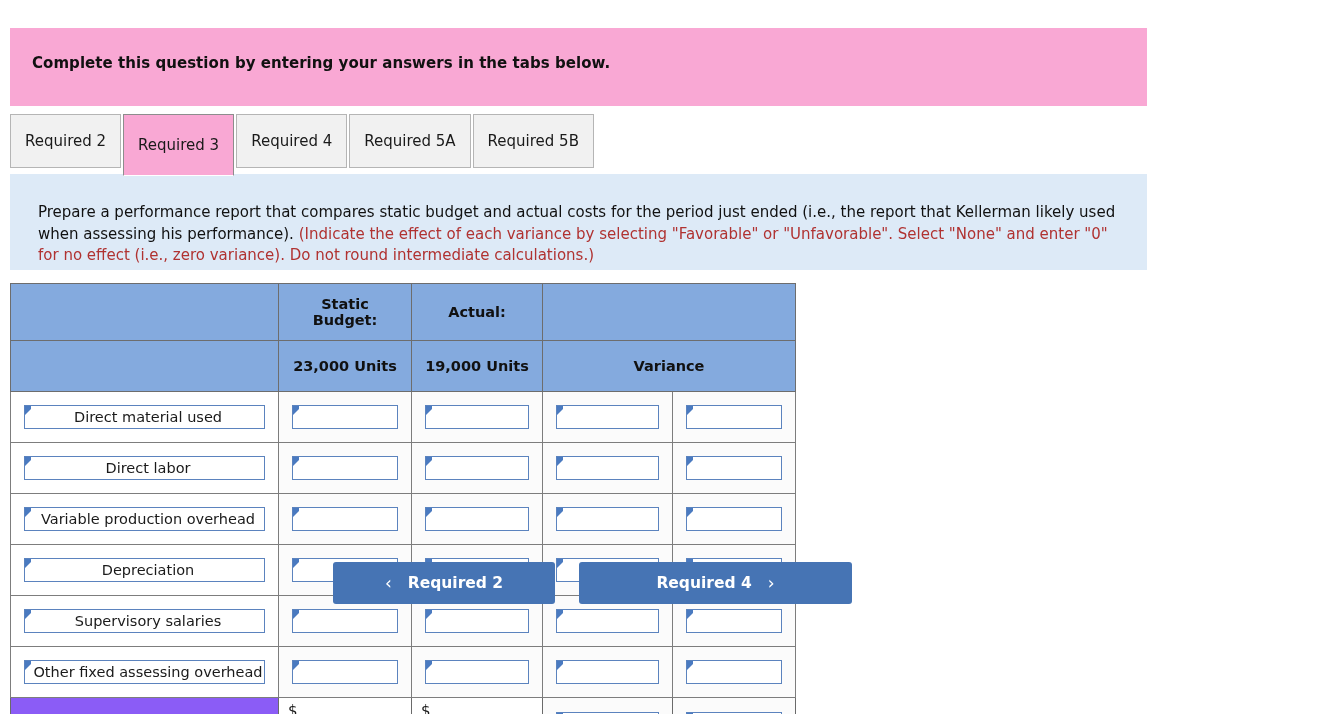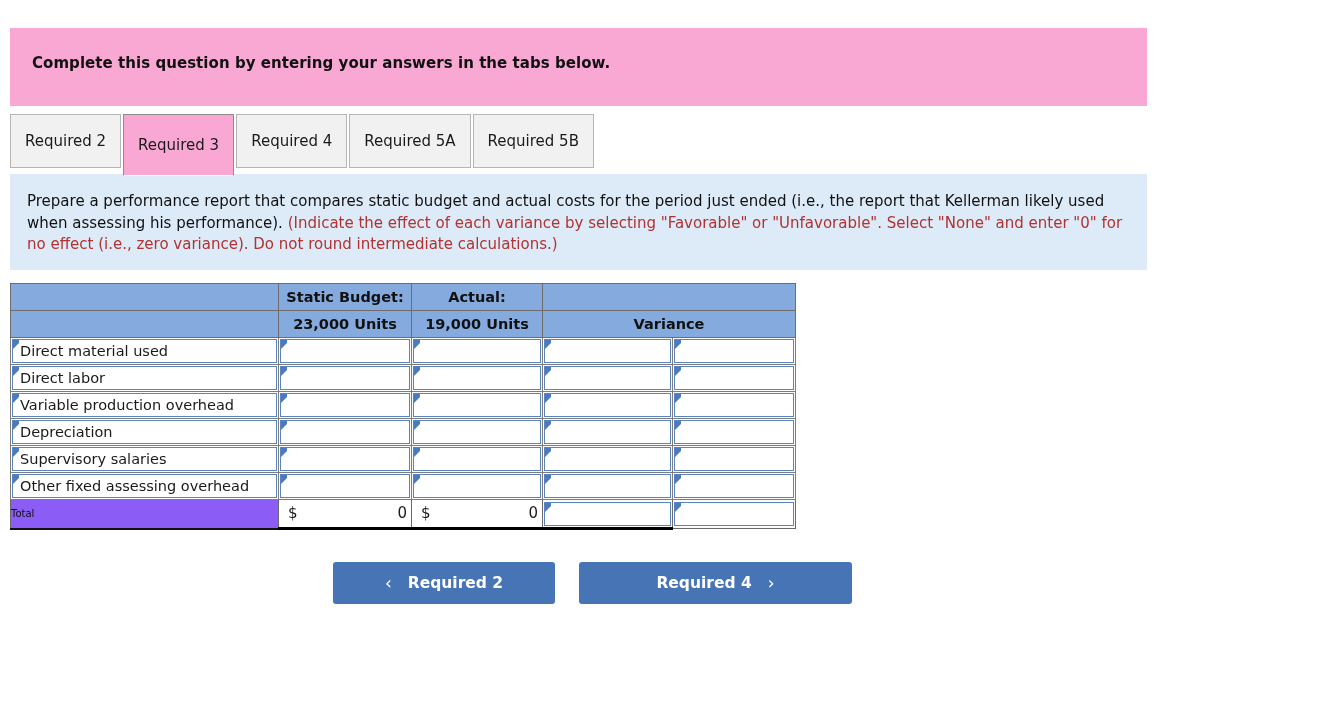--- a/index.html
+++ b/index.html
@@ -74,39 +74,39 @@
     position: absolute;
     left: 10px;
     top: 174px;
     width: 1137px;
     height: 96px;
     background: #ddeaf7;
     box-sizing: border-box;
     padding: 14px 16px 0 14px;
   }
   .instructions p {
-    margin: 3px;
+    margin: 14px;
     font-size: 15px;
     line-height: 21.5px;
     color: #111111;
   }
   .hint { color: #b03231; }
 
   
   .grid {
     position: absolute;
     left: 10px;
     top: 283px;
     width: 785px;
     border-collapse: collapse;
     table-layout: fixed;
     font-size: 14.5px;
   }
   .grid td {
-    padding: 0;
+    padding: 12px;
     margin: 0;
     border: 1px solid #7d7d7d;
     height: 22px;
     vertical-align: middle;
   }
 
   
   .hdr td {
     background: #84aade;
     text-align: center;
@@ -133,21 +133,21 @@
     position: absolute;
     left: 0;
     top: 0;
     width: 0;
     height: 0;
     border-left: 6px solid #4a7ac0;
     border-bottom: 6px solid transparent;
     border-top: 3px solid #4a7ac0;
   }
   .labelcell .cellwrap {
-    text-align: left;
+    text-align: center;
     padding-left: 7px;
     line-height: 22px;
     white-space: nowrap;
     overflow: hidden;
   }
   td.rowlabel { background: #ffffff; }
   td.inputcell { background: #fbfbfb; }
 
   
   .totalrow td { height: 27px; border-color: #6a6a6a; }

